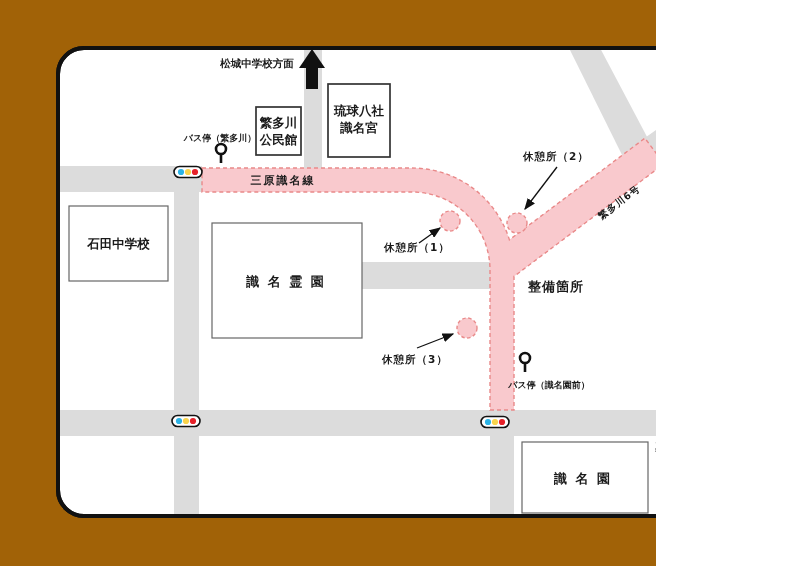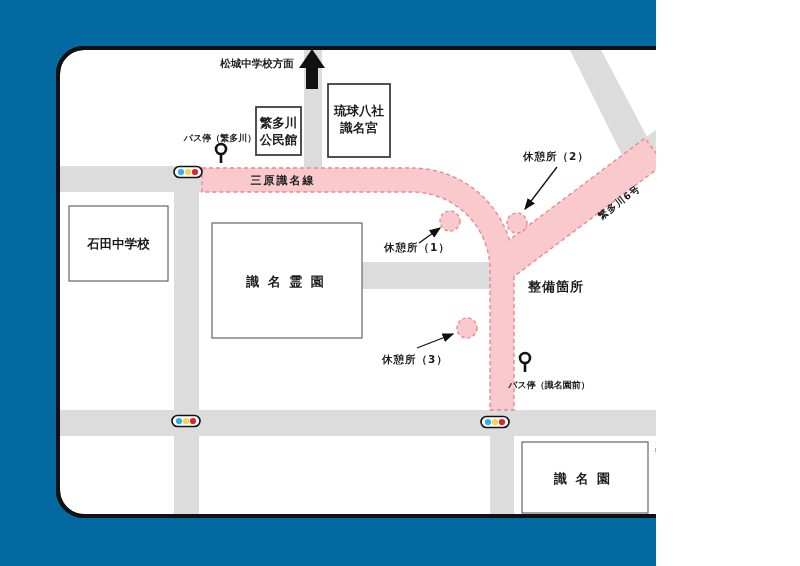--- a/index.html
+++ b/index.html
@@ -1,16 +1,16 @@
 <!DOCTYPE html>
 <html><head>
 <meta charset="utf-8">
 <style>
   html,body{margin:0;padding:0;background:#ffffff;}
-  .stage{position:relative;width:656px;height:566px;background:#0369a1;overflow:hidden;
+  .stage{position:relative;width:656px;height:566px;background:#a16207;overflow:hidden;
          font-family:"DejaVu Sans","Liberation Sans",sans-serif;}
   svg{display:block;}
   
   .frame{fill:#ffffff;stroke:#111111;stroke-width:4px;}
   
   .road{fill:#dcdcdc;stroke:none;}
   
   .pink-road{stroke:#e98989;stroke-width:1.4px;stroke-dasharray:4 3;}
   .rest-circle{stroke:#e98989;stroke-width:1.4px;stroke-dasharray:3.5 2.5;}
   

